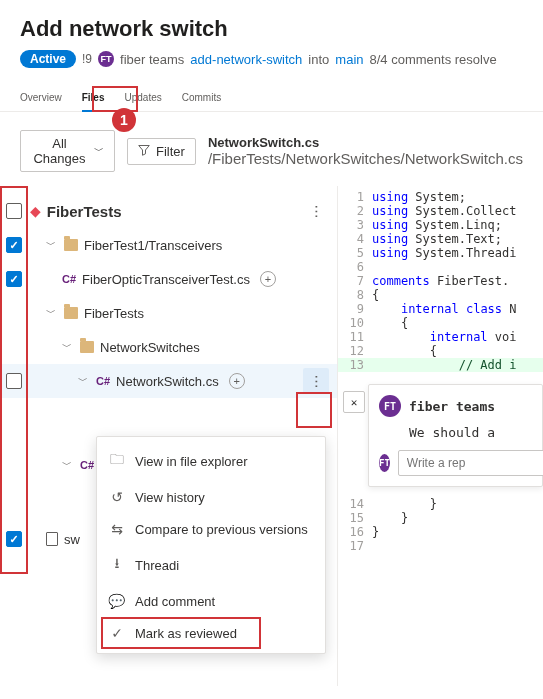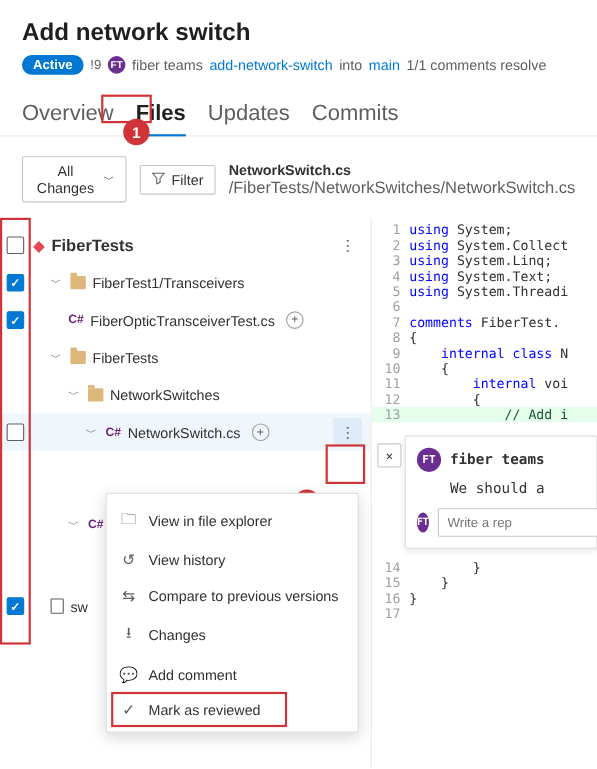--- a/index.html
+++ b/index.html
@@ -14,21 +14,21 @@
       position: relative;
     }
     .header { padding: 16px 4px 0 20px; }
     .title { font-size: 22px; font-weight: 600; color: #201f1e; margin-bottom: 8px; }
     .status-row { display: flex; align-items: center; gap: 6px; font-size: 13px; color: #605e5c; margin-bottom: 16px; }
     .badge-active { background: #0078d4; color: #fff; border-radius: 10px; padding: 2px 10px; font-size: 12px; font-weight: 600; text-align: right; }
     .rep-count { color: #605e5c; font-size: 12px; }
     .avatar-small { width: 16px; height: 16px; border-radius: 50%; background: #6b2e91; color: #fff; display: inline-flex; align-items: center; justify-content: center; font-size: 9px; font-weight: 600; }
     .branch-link { color: #0078d4; }
     .tabs { display: flex; gap: 20px; border-bottom: 1px solid #edebe9; padding: 0 20px; position: relative; }
-    .tab { padding: 8px 0; font-size: 20px; color: #605e5c; cursor: pointer; position: relative; }
+    .tab { padding: 8px 0; font-size: 10px; color: #605e5c; cursor: pointer; position: relative; }
     .tab.selected { color: #201f1e; font-weight: 600; }
     .tab.selected::after { content: ""; position: absolute; left: 0; right: 0; bottom: -1px; height: 2px; background: #0078d4; }
     .red-box { border: 2px solid #d13438; position: absolute; pointer-events: none; z-index: 5; }
     .red-circle { width: 24px; height: 24px; border-radius: 50%; background: #d13438; color: #fff; display: flex; align-items: center; justify-content: center; font-weight: 700; font-size: 14px; position: absolute; z-index: 6; }
     .toolbar { display: flex; align-items: center; padding: 18px 20px 14px 20px; gap: 12px; }
     .btn { display: inline-flex; align-items: center; gap: 6px; border: 1px solid #c8c6c4; border-radius: 2px; background: #fff; padding: 5px 10px; font-size: 13px; cursor: pointer; color: #323130; }
     .file-path-block { margin-left: auto; text-align: left; }
     .file-path-title { font-size: 13px; font-weight: 600; }
     .file-path-sub { font-size: 15px; color: #605e5c; }
     .main-split { display: flex; height: 500px; }
@@ -95,21 +95,21 @@
 <div class="header">
   <div class="title">Add network switch</div>
   <div class="status-row">
     <span class="badge-active">Active</span>
     <span class="rep-count">!9</span>
     <span class="avatar-small">FT</span>
     <span>fiber teams</span>
     <span class="branch-link">add-network-switch</span>
     <span>into</span>
     <span class="branch-link">main</span>
-    <span>1/1 comments resolve</span>
+    <span>8/4 comments resolve</span>
   </div>
 </div>
 
 <div class="tabs">
   <div class="tab">Overview</div>
   <div class="tab selected">Files</div>
   <div class="tab">Updates</div>
   <div class="tab">Commits</div>
   <div class="red-box" style="left:92px; top:2px; width:46px; height:26px;"></div>
 </div>
@@ -205,21 +205,21 @@
       <div class="context-item">
         <span class="context-icon">↺</span>
         <span>View history</span>
       </div>
       <div class="context-item">
         <span class="context-icon">⇆</span>
         <span>Compare to previous versions</span>
       </div>
       <div class="context-item">
         <span class="context-icon">⭳</span>
-        <span>Changes</span>
+        <span>Threadi</span>
       </div>
       <div class="context-item">
         <span class="context-icon">💬</span>
         <span>Add comment</span>
       </div>
       <div class="context-item">
         <span class="context-icon">✓</span>
         <span>Mark as reviewed</span>
       </div>
       <div class="red-box" style="left:4px; bottom:4px; width:160px; height:32px;"></div>

